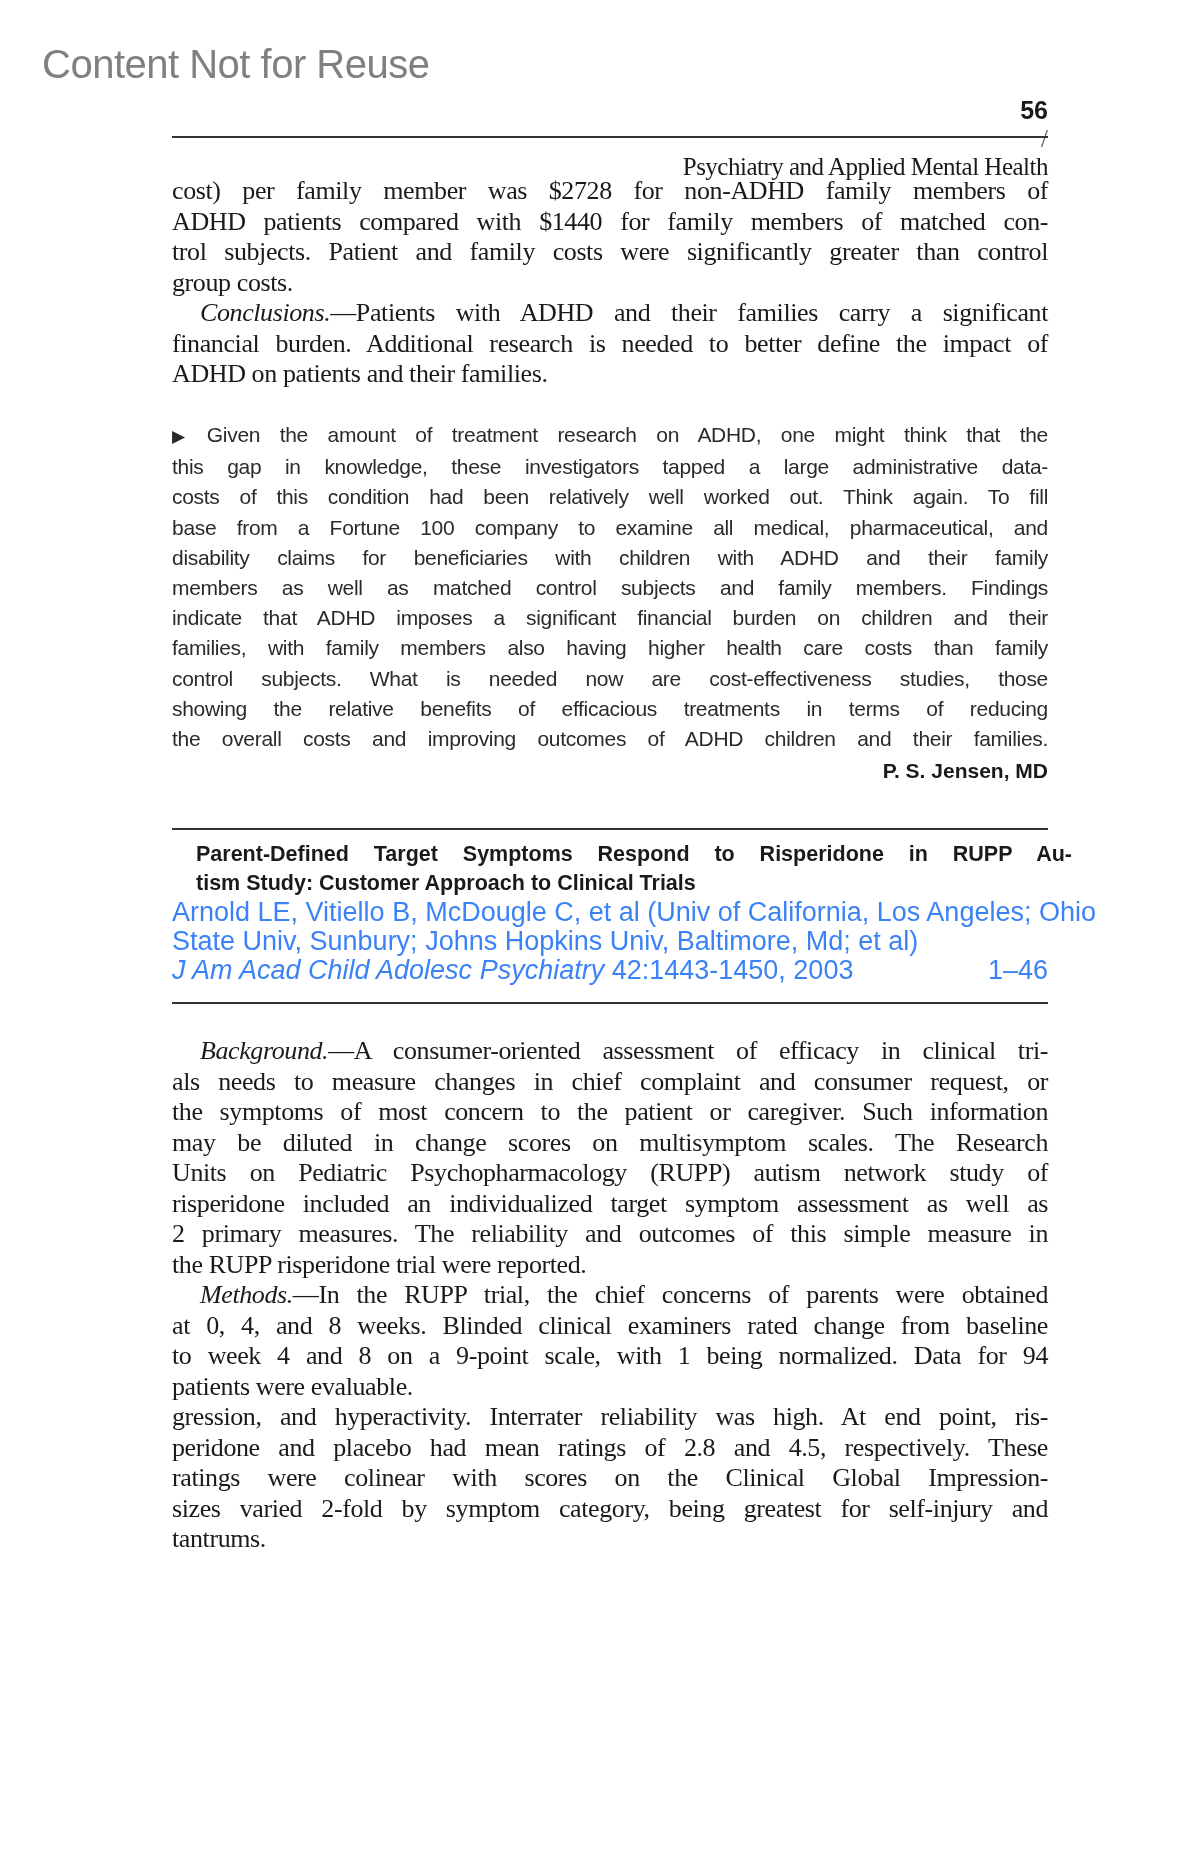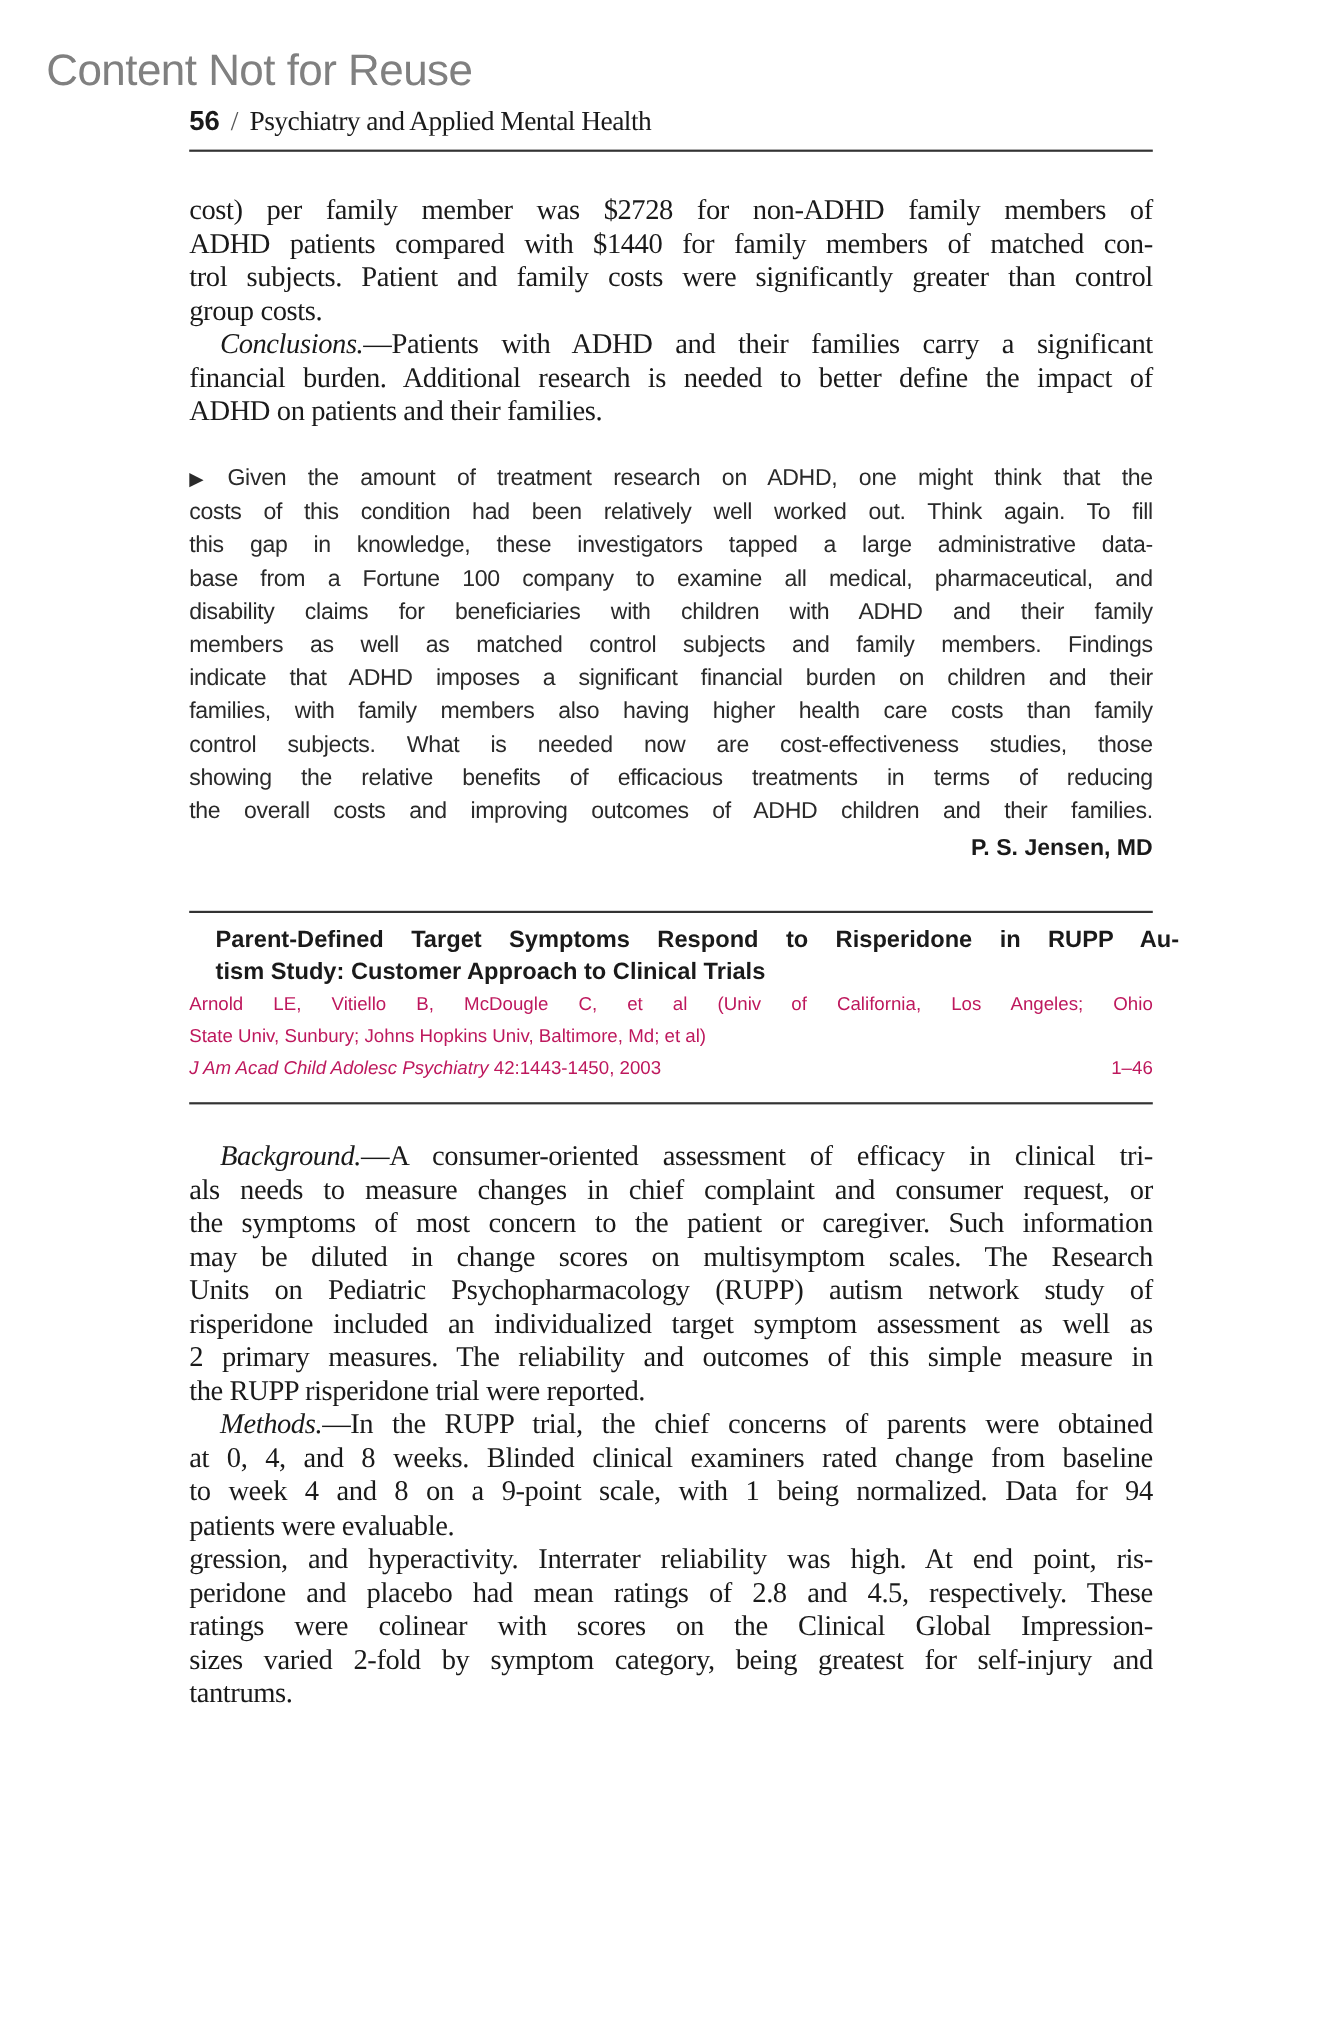--- a/index.html
+++ b/index.html
@@ -4,21 +4,21 @@
 <style>
   html, body { margin: 0; padding: 0; background: #ffffff; }
   body { width: 1200px; height: 1853px; position: relative; overflow: hidden; color: #1a1a1a; }
   .watermark {
     position: absolute; left: 42px; top: 42px;
     font-family: "Liberation Sans", sans-serif; font-size: 40px; color: #808080;
     letter-spacing: -0.5px;
   }
   .running-head {
     position: absolute; left: 172px; top: 96px; width: 876px;
-    display: flex; align-items: flex-end; gap: 10px;
+    display: flex; align-items: flex-end;  flex-direction: column;
   }
   .page-num { font-family: "Liberation Sans", sans-serif; font-weight: bold; font-size: 25px; }
   .slash { font-family: "Liberation Serif", serif; font-size: 25px; color: #555; }
   .journal { font-family: "Liberation Serif", serif; font-size: 25px; letter-spacing: -0.5px; }
   .rule { position: absolute; left: 172px; width: 876px; height: 2px; background: #333; }
   .serif-block {
     position: absolute; left: 172px; width: 876px;
     font-family: "Liberation Serif", serif; font-size: 26px; line-height: 30.5px;
     letter-spacing: -0.4px;
   }
@@ -35,21 +35,21 @@
   .signature {
     position: absolute; right: 152px; top: 759px;
     font-family: "Liberation Sans", sans-serif; font-weight: bold; font-size: 21px;
   }
   .article-title {
     position: absolute; left: 172px; width: 876px; top: 840px;
     font-family: "Liberation Sans", sans-serif; font-weight: bold; font-size: 21.5px; line-height: 29px; margin-left: 24px;
   }
   .article-meta {
     position: absolute; left: 172px; width: 876px; top: 898px;
-    font-family: "Liberation Sans", sans-serif; font-size: 17px; line-height: 29px; color: #be185d;
+    font-family: "Liberation Sans", sans-serif; font-size: 27px; line-height: 29px; color: #3b82f6;
   }
   .cite-row { display: flex; justify-content: space-between; }
 </style>
 </head>
 <body>
 
 <div class="watermark">Content Not for Reuse</div>
 
 <div class="running-head">
   <span class="page-num">56</span>
@@ -63,22 +63,22 @@
   <span class="line">ADHD patients compared with $1440 for family members of matched con-</span>
   <span class="line">trol subjects. Patient and family costs were significantly greater than control</span>
   <span class="line last">group costs.</span>
   <span class="line indent"><span class="it">Conclusions.</span><span>—Patients with ADHD and their families carry a significant</span></span>
   <span class="line">financial burden. Additional research is needed to better define the impact of</span>
   <span class="line last">ADHD on patients and their families.</span>
 </div>
 
 <div class="sans-block" style="top:420px">
   <span class="line"><span class="arrow">▶</span><span>Given the amount of treatment research on ADHD, one might think that the</span></span>
+  <span class="line">this gap in knowledge, these investigators tapped a large administrative data-</span>
   <span class="line">costs of this condition had been relatively well worked out. Think again. To fill</span>
-  <span class="line">this gap in knowledge, these investigators tapped a large administrative data-</span>
   <span class="line">base from a Fortune 100 company to examine all medical, pharmaceutical, and</span>
   <span class="line">disability claims for beneficiaries with children with ADHD and their family</span>
   <span class="line">members as well as matched control subjects and family members. Findings</span>
   <span class="line">indicate that ADHD imposes a significant financial burden on children and their</span>
   <span class="line">families, with family members also having higher health care costs than family</span>
   <span class="line">control subjects. What is needed now are cost-effectiveness studies, those</span>
   <span class="line">showing the relative benefits of efficacious treatments in terms of reducing</span>
   <span class="line">the overall costs and improving outcomes of ADHD children and their families.</span>
 </div>
 <div class="signature">P. S. Jensen, MD</div>

